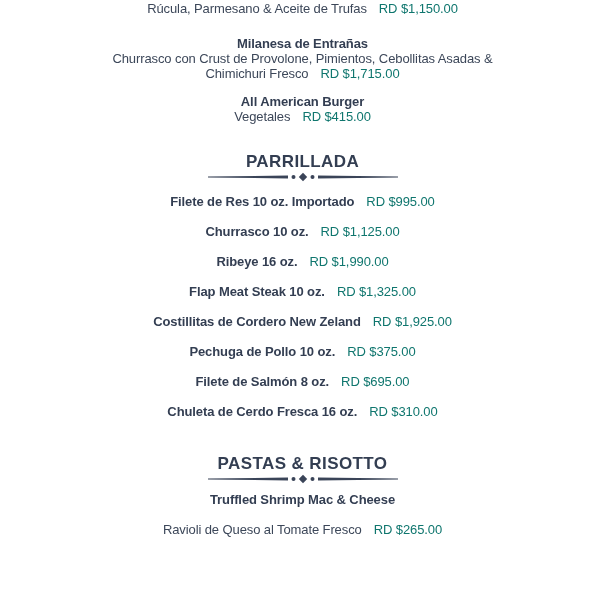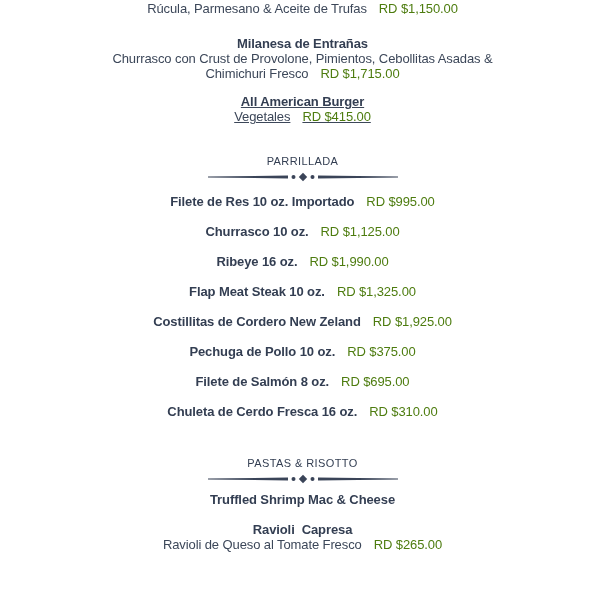--- a/index.html
+++ b/index.html
@@ -30,36 +30,36 @@
   .line { white-space: pre-wrap; }
   .item .name {
     font-weight: bold;
     color: #333e52;
     white-space: pre-wrap;
   }
   .item .desc-text { white-space: pre-wrap; margin-top: 28px; }
   .item .price {
     margin-left: 12px;
     font-weight: normal;
-    color: #4d7c0f;
+    color: #0f766e;
     white-space: pre-wrap;
     margin-top: 12px;
   }
   
   .intro .item:nth-child(1) { margin-top: 1px; }
   .intro .item:nth-child(2) { margin-top: 20px; }
-  .intro .item:nth-child(3) { margin-top: 13px; text-decoration: underline; }
+  .intro .item:nth-child(3) { margin-top: 13px; }
   
   #sections .section:nth-child(1) { margin-top: 29px; }
   #sections .section:nth-child(2) { margin-top: 36px; }
   .section-title {
     margin: 0;
-    font-size: 11px;
+    font-size: 17px;
     line-height: 17px;
-    font-weight: normal;
+    font-weight: bold;
     letter-spacing: 0.4px;
     color: #333e52;
   }
   .divider {
     margin-top: 2px;
     line-height: 0;
   }
   .divider svg { display: inline-block; }
   .section-items .item { margin-top: 15px; }
   #sections .section:nth-child(1) .section-items .item:first-child { margin-top: 12px; }
@@ -156,21 +156,20 @@
         <polygon points="190,4.6 190,5.4 110,6.6 110,3.4" fill="#3a4458"></polygon>
       </svg>
     </div>
     <div class="section-items">
   <div class="item">
     <div class="line name-line"><span class="name">Truffled Shrimp Mac &amp; Cheese</span></div>
 
   </div>
 
   <div class="item">
-    <div class="line name-line"><span class="name">Ravioli  Capresa</span></div>
 
     <div class="line last-line"><span class="desc-text">Ravioli de Queso al Tomate Fresco</span><span class="price">RD $265.00</span></div>
   </div>
 </div>
   </section>
 </div>
   </div>
 </div>
 
 </body></html>

